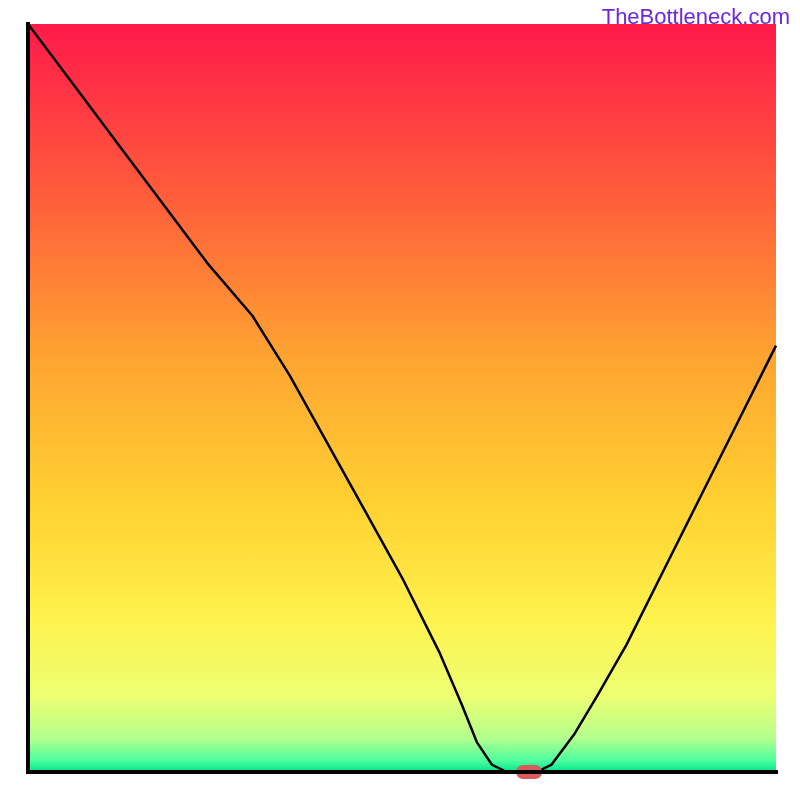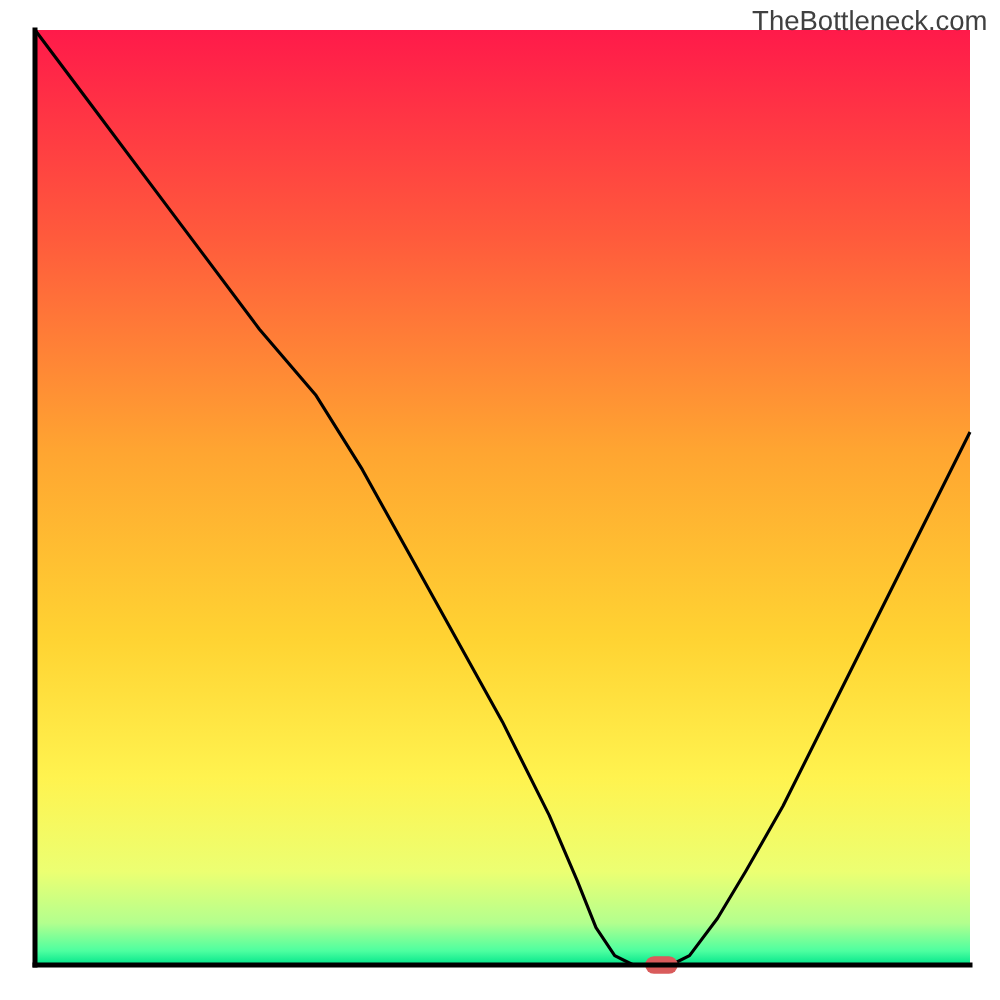--- a/index.html
+++ b/index.html
@@ -10,21 +10,21 @@
     background: #ffffff;
     font-family: Arial, Helvetica, sans-serif;
     position: relative;
   }
   .watermark {
     position: absolute;
     top: 4px;
     right: 10px;
     font-size: 22px;
     font-weight: 500;
-    color: #404040;
+    color: #6d28d9;
     letter-spacing: 0px;
     z-index: 10;
   }
   .chart-wrap {
     position: absolute;
     top: 20px;
     left: 20px;
     width: 760px;
     height: 760px;
   }

